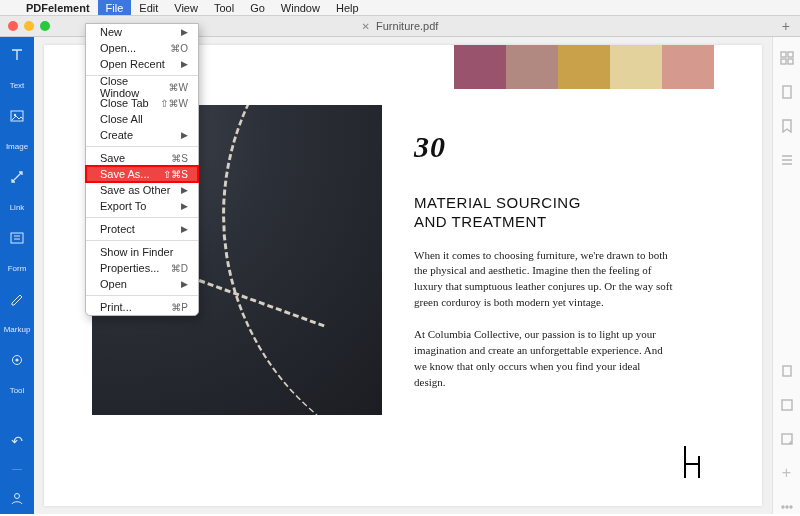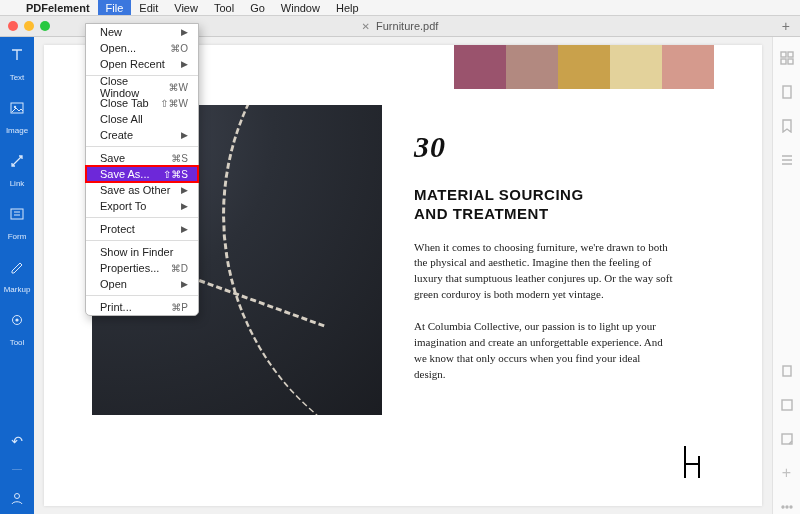--- a/index.html
+++ b/index.html
@@ -19,21 +19,21 @@
   .tdot.r { background: #ff5f57; } .tdot.y { background: #febc2e; } .tdot.g { background: #28c840; }
   .tab-center { position: absolute; left: 50%; transform: translateX(-50%); font-size: 11px; color: #555; display:flex; align-items:center; gap:6px; }
   .xicon { font-size: 10px; color:#888; }
   .add-tab { margin-left:auto; margin-right:10px; color:#777; font-size:14px;}
 
   
   .shell { display:flex; height: calc(516px - 18px - 21px); }
 
   
   .sidebar { width: 34px; background: #1366cc; display:flex; flex-direction:column; align-items:center; padding-top:8px; gap:14px; color:#d8e7fb; font-size: 8px; }
-  .side-item { display:flex; flex-direction:column; align-items:center; gap:10px; width:100%; padding:2px 0;}
+  .side-item { display:flex; flex-direction:column; align-items:center; gap:18px; width:100%; padding:2px 0;}
   .side-item svg, .side-item .glyph { width:16px; height:16px; display:block; }
   .side-sep { height:1px; width:60%; background:rgba(255,255,255,0.25); margin:4px 0;}
   .side-bottom { margin-top:auto; margin-bottom:8px; display:flex; flex-direction:column; align-items:center; gap:16px;}
   .sb-glyph { color:#d8e7fb; font-size:14px;}
 
   
   .rightbar { width: 28px; background:#fafafa; border-left:1px solid #e2e2e2; display:flex; flex-direction:column; align-items:center; padding-top:14px; gap:20px; color:#bfbfbf; }
   .rightbar .ritem { width:14px; height:14px; display:flex; align-items:center; justify-content:center;}
   .rightbar .spacer { flex:1; }
   .ritem svg { width:14px; height:14px; stroke:#b7b7b7; fill:none; stroke-width:1.4; }
@@ -58,31 +58,31 @@
   .stitch.curve { width:520px; height:520px; border-radius:50%; border-width:0 0 0 3px; left:130px; top:-150px; border-style:dashed; border-color:#d6cfc3;}
   .stitch.line { width:260px; height:0; border:none; border-top:3px dashed #d6cfc3; left:-20px; top:175px; transform:rotate(20deg);}
   .leather::after { content:""; position:absolute; inset:0; background-image:
       radial-gradient(#3a3e47 0.5px, transparent 0.6px);
       background-size:4px 4px; opacity:0.5;
   }
 
   
   .doc-text { position:absolute; left:370px; top:85px; width:260px; color:#111;}
   .doc-num { font-size:30px; font-style:italic; font-weight:800; font-family: Georgia, 'Times New Roman', serif; letter-spacing:1px;}
-  .doc-h { font-size:15px; font-weight:700; letter-spacing:0.5px; margin-top:22px; line-height:1.25;}
+  .doc-h { font-size:15px; font-weight:400; letter-spacing:0.5px; margin-top:30px; line-height:1.25;}
   .doc-p { font-size:11px; font-family: Georgia, 'Times New Roman', serif; color:#222; margin-top:16px; line-height:1.45; }
 
   
   .chair { position:absolute; right:58px; bottom:22px; }
   .chair svg { width:26px; height:36px; stroke:#000; fill:none; stroke-width:2;}
 
   
   .dropdown { position:absolute; left:85px; top:23px; width:114px; background:#fff; border:1px solid #bcbcbc; border-radius:0 0 5px 5px; box-shadow:2px 4px 10px rgba(0,0,0,0.25); font-size:11px; color:#222; z-index:50;}
   .dd-row { display:flex; align-items:center; justify-content:space-between; height:16px; padding:0 10px 0 14px;}
-  .dd-row.highlight { background:#6d28d9; color:#fff; outline:2px solid #ff0000; outline-offset:-1px;}
+  .dd-row.highlight { background:#ef4444; color:#fff; outline:2px solid #ff0000; outline-offset:-1px;}
   .dd-sep { height:1px; background:#dcdcdc; margin:3px 0;}
   .dd-label{} .dd-short { font-size:10px; color:#666;} .dd-row.highlight .dd-short{color:#fff;}
   .dd-arrow { font-size:9px; color:#555;}
 </style>
 </head>
 <body>
 
 <div class="menubar">
   <div class="apple-logo"></div>
   <div class="app-name">PDFelement</div>

